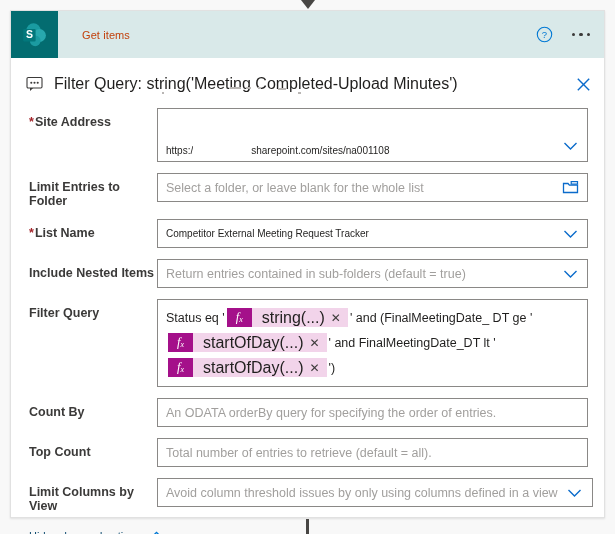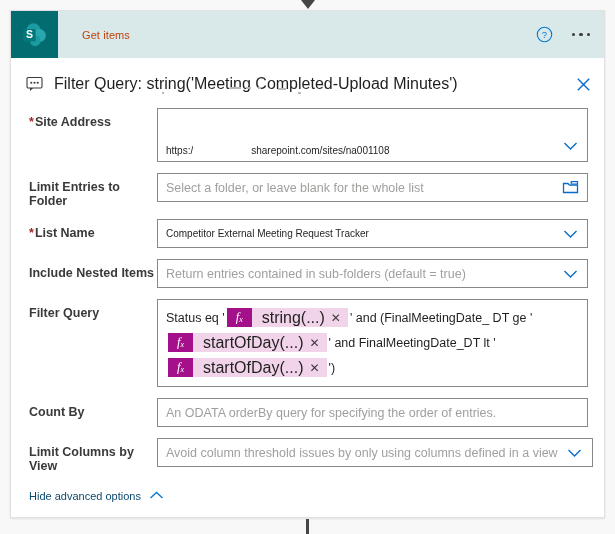--- a/index.html
+++ b/index.html
@@ -457,20 +457,26 @@
         </div>
       </div>
 
       <div class="form-row">
         <div class="row-label">Count By</div>
         <div class="field">
           <span class="placeholder">An ODATA orderBy query for specifying the order of entries.</span>
         </div>
       </div>
 
+      <div class="form-row">
+        <div class="row-label">Top Count</div>
+        <div class="field">
+          <span class="placeholder">Total number of entries to retrieve (default = all).</span>
+        </div>
+      </div>
 
       <div class="form-row">
         <div class="row-label">Limit Columns by View</div>
         <div class="field">
           <span class="placeholder">Avoid column threshold issues by only using columns defined in a view</span>
           <div class="chevron">
             <svg width="15" height="10" viewBox="0 0 15 10">
               <polyline points="1.5,2 7.5,8 13.5,2" fill="none" stroke="#0b6bcb" stroke-width="1.4"></polyline>
             </svg>
           </div>

